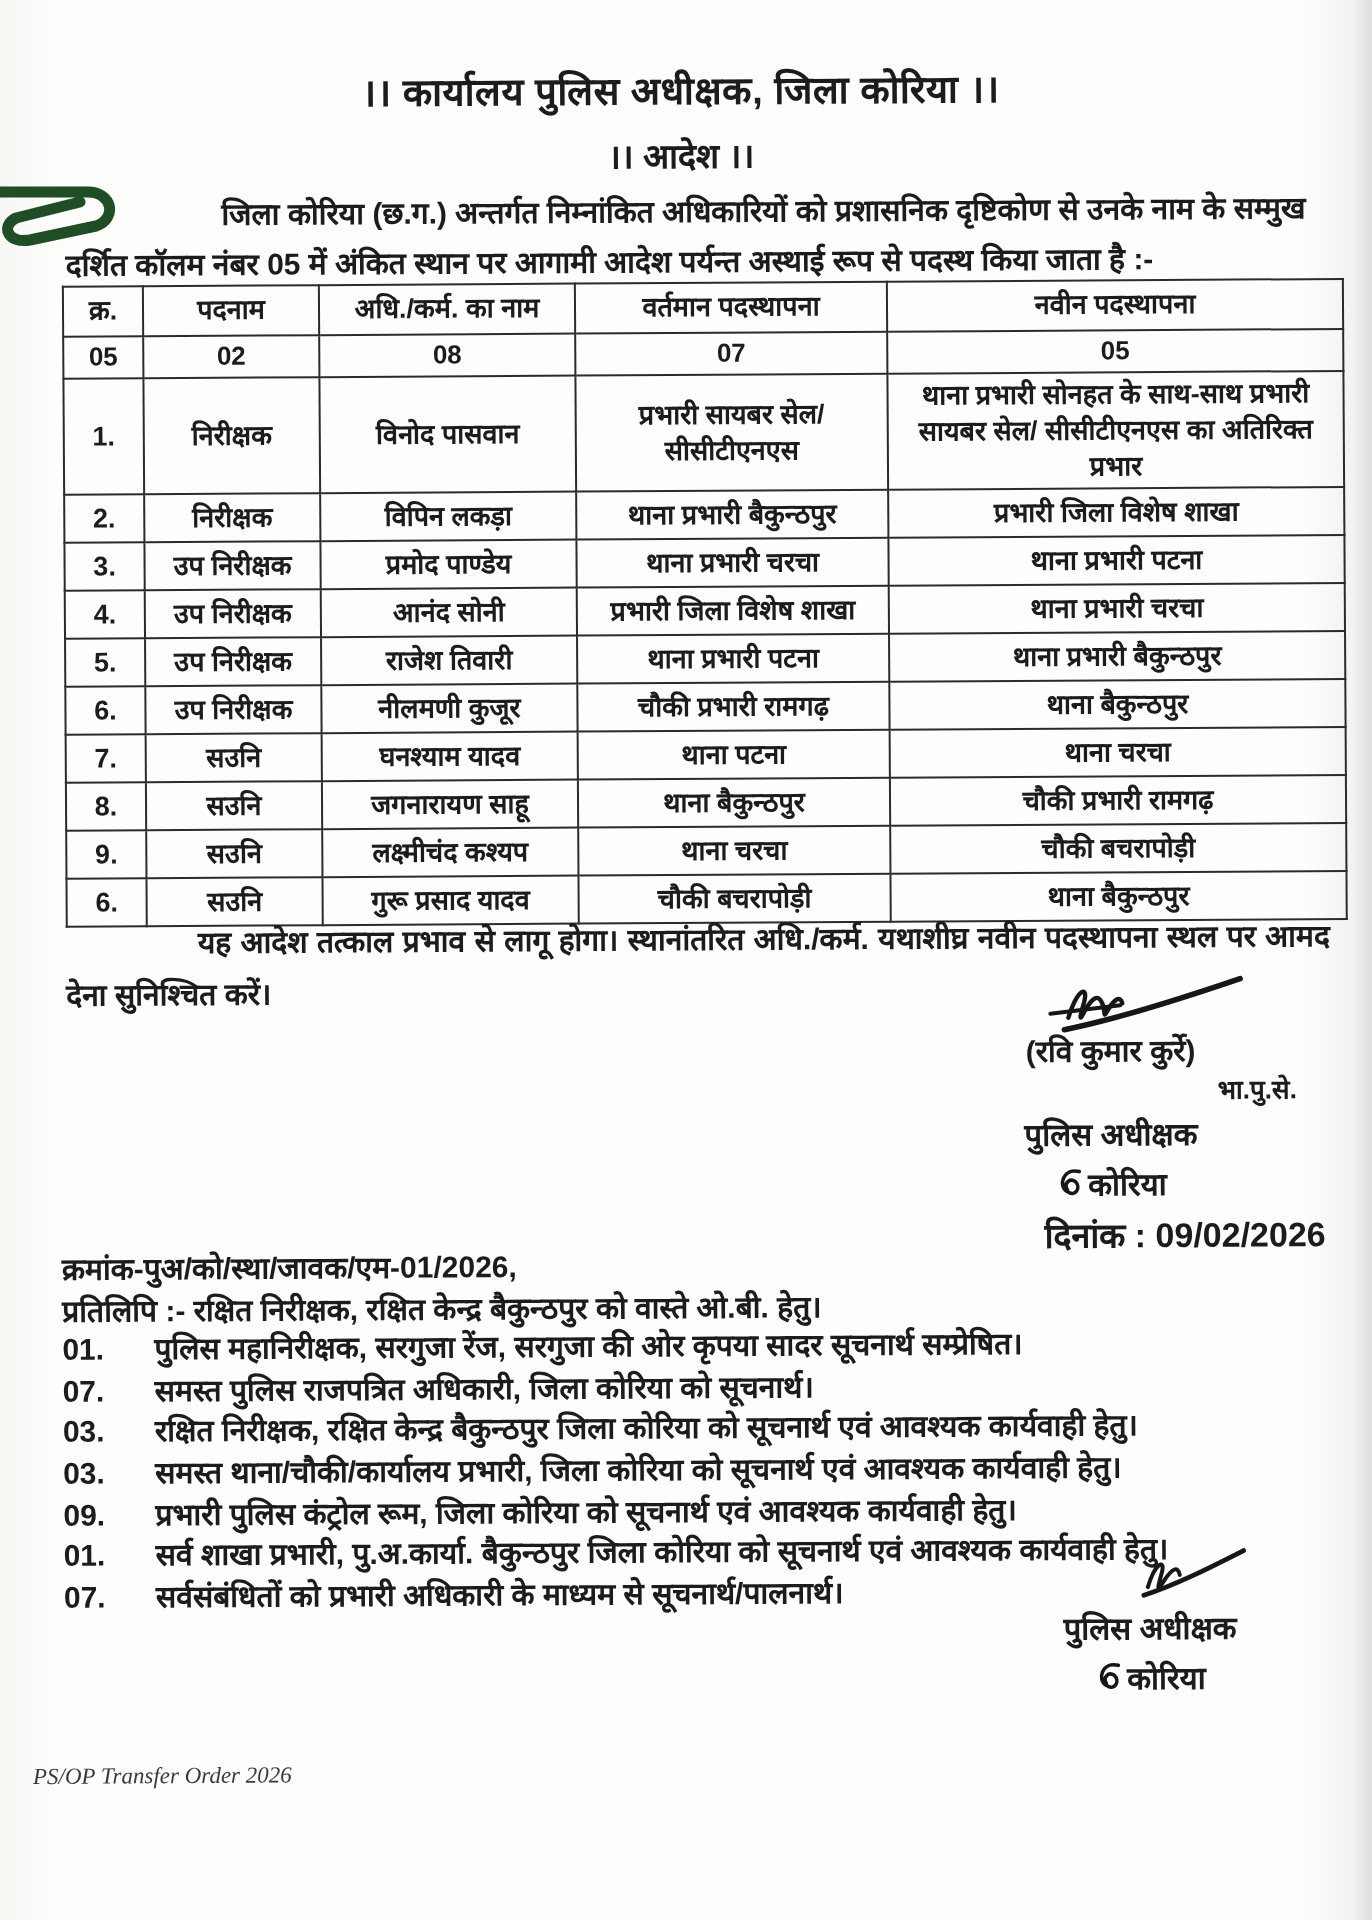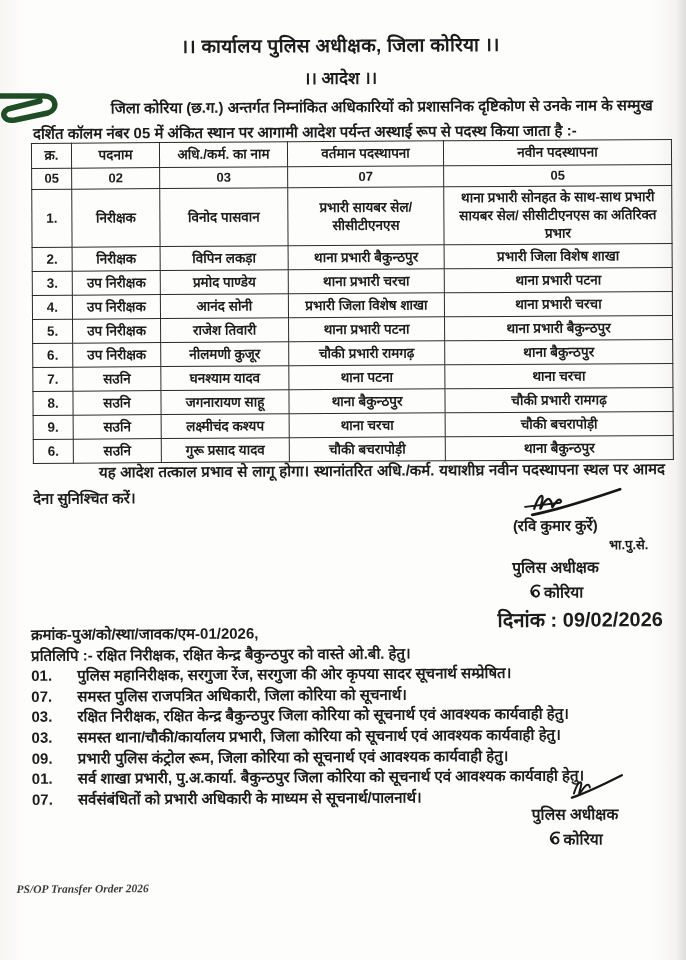--- a/index.html
+++ b/index.html
@@ -26,35 +26,35 @@
   .closing{position:absolute;top:458px;left:33px;width:632px;font-size:15px;font-weight:600;line-height:26px;
            text-indent:66px;text-align:justify;}
 
   .sig1{position:absolute;top:486px;right:24px;width:214px;text-align:center;}
   .sig1 .scribble{display:block;margin:0 auto 0 70px;}
   .sig-name{font-size:15px;font-weight:700;margin-top:-4px;}
   .sig-service{font-size:13px;font-weight:700;text-align:right;padding-right:14px;margin-top:1px;}
   .sig-desg{font-size:15.5px;font-weight:700;margin-top:2px;}
   .sig-district{font-size:15.5px;font-weight:700;margin-top:3px;display:flex;align-items:center;justify-content:center;gap:1px;}
 
-  .date-line{position:absolute;top:607px;right:24px;font-size:20px;font-weight:700;}
+  .date-line{position:absolute;top:607px;right:24px;font-size:17px;font-weight:700;}
   .ref-line{position:absolute;top:622px;left:30px;font-size:15px;font-weight:600;}
   .copy-heading{position:absolute;top:643px;left:30px;font-size:15px;font-weight:700;}
   .copy-list{position:absolute;top:665px;left:30px;width:642px;}
   .copy-item{display:flex;font-size:15px;font-weight:600;line-height:18.5px;margin-bottom:2.2px;}
   .copy-num{width:46px;flex:none;}
   .copy-text{flex:1;}
 
   .sig2{position:absolute;top:774px;right:38px;width:150px;text-align:center;}
   .sig2 .scribble{display:block;margin:0 auto -2px 62px;}
   .sig2 .sig-desg{font-size:15.5px;}
   .sig2 .sig-district{font-size:15.5px;}
 
   .footer-note{position:absolute;top:881px;left:14px;font-family:"Liberation Serif","DejaVu Serif",serif;
-               font-style:italic;font-size:11.5px;font-weight:700;color:#3a3a3a;}
+               font-style:italic;font-size:11.5px;font-weight:400;color:#3a3a3a;}
 
   .paperclip{position:absolute;top:88px;left:-8px;z-index:6;}
 </style>
 </head>
 <body>
 
 <div class="page">
   <div class="tilt">
 
     <div class="doc-title">।। कार्यालय पुलिस अधीक्षक, जिला कोरिया ।।</div>
@@ -74,21 +74,21 @@
         <tr>
           <th>क्र.</th>
           <th>पदनाम</th>
           <th>अधि./कर्म. का नाम</th>
           <th>वर्तमान पदस्थापना</th>
           <th>नवीन पदस्थापना</th>
         </tr>
         <tr class="nums">
           <td>05</td>
           <td>02</td>
-          <td>03</td>
+          <td>08</td>
           <td>07</td>
           <td>05</td>
         </tr>
       </thead>
       <tbody>
         <tr class="r-tall">
           <td>1.</td>
           <td>निरीक्षक</td>
           <td>विनोद पासवान</td>
           <td>प्रभारी सायबर सेल/ सीसीटीएनएस</td>

